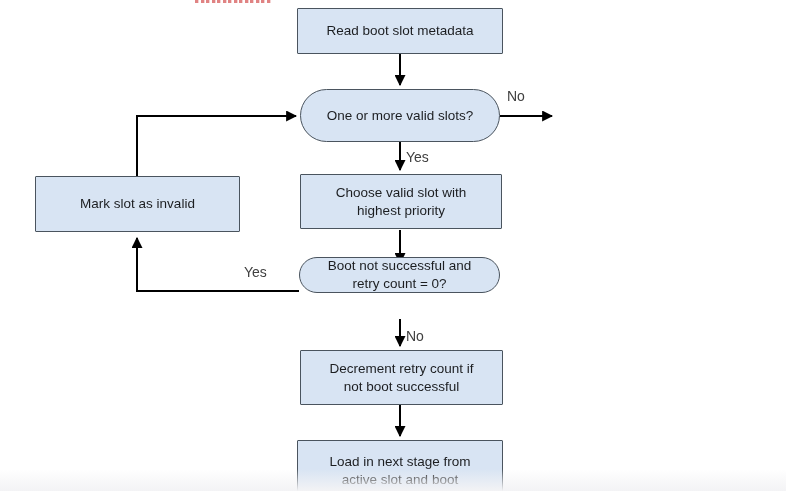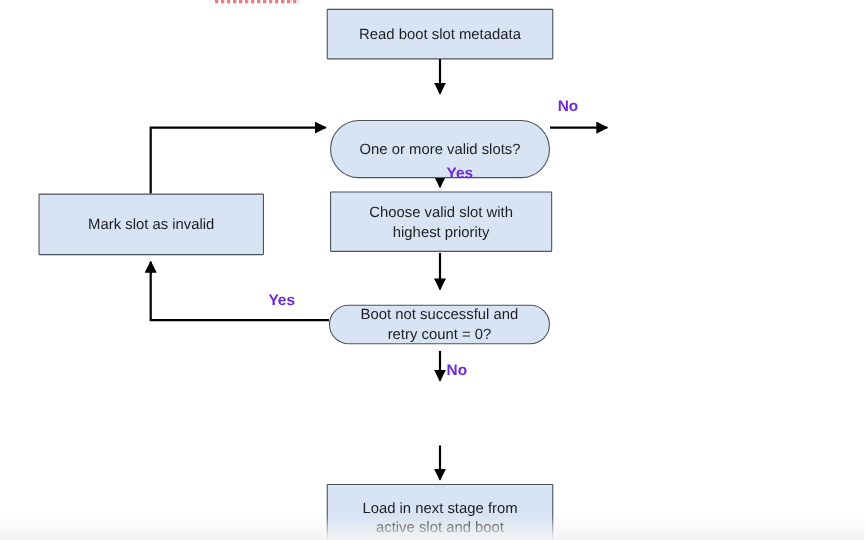--- a/index.html
+++ b/index.html
@@ -15,27 +15,26 @@
     position:absolute;
     box-sizing:border-box;
     display:flex;align-items:center;justify-content:center;
     text-align:center;
     font-size:13.5px;line-height:18px;
     white-space:pre-line;
     border:1.5px solid #4a545e;
     background:#d8e4f3;
   }
   .process{border-radius:1px;}
-  .decision{border-radius:27px;margin-top:20px;}
+  .decision{border-radius:27px;}
   .error{background:#e8923c;border-color:#5f4716;}
   .edge-label{
     position:absolute;
     font-size:14px;line-height:16px;
-    color:#6d28d9;
-    font-weight:bold;
+    color:#404040;
   }
   .arrows{position:absolute;left:0;top:0;}
   .arrows path{stroke:#000;stroke-width:2;fill:none;}
   #red-marks{
     position:absolute;left:195px;top:0;width:77px;height:3px;
     background:repeating-linear-gradient(90deg,#e08383 0 3px,rgba(224,131,131,.35) 3px 4px,transparent 4px 5.5px);
   }
   #bottom-fade{
     position:absolute;left:0;bottom:0;width:100%;height:22px;
     background:linear-gradient(rgba(244,244,246,0),#f3f3f5);
@@ -71,20 +70,22 @@
 
 
   <div class="node process" style="left:35px;top:176px;width:205px;height:56px;">Mark slot as invalid</div>
 
   <div class="node process" style="left:300px;top:174px;width:202px;height:55px;">Choose valid slot with
 highest priority</div>
 
   <div class="node decision" style="left:299px;top:257px;width:201px;height:36px;">Boot not successful and
 retry count = 0?</div>
 
+  <div class="node process" style="left:300px;top:350px;width:203px;height:55px;">Decrement retry count if
+not boot successful</div>
 
   <div class="node process" style="left:297px;top:440px;width:206px;height:62px;">Load in next stage from
 active slot and boot</div>
 
   <div class="edge-label" style="left:507px;top:88px;">No</div>
 
   <div class="edge-label" style="left:406px;top:149px;">Yes</div>
 
   <div class="edge-label" style="left:244px;top:264px;">Yes</div>
 

